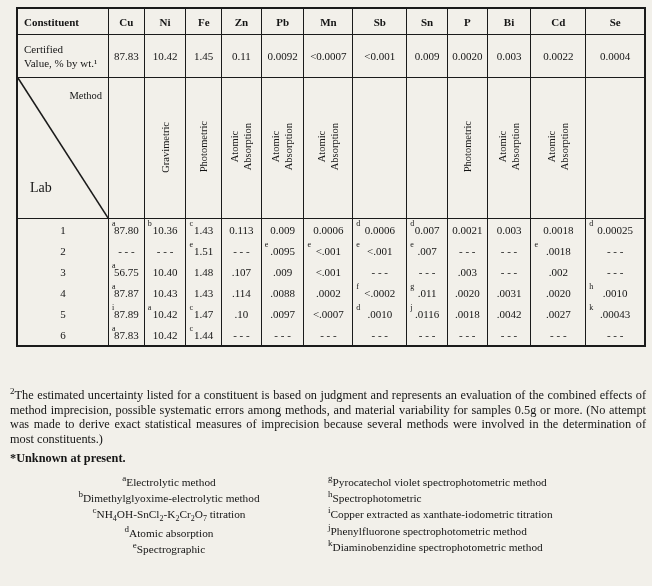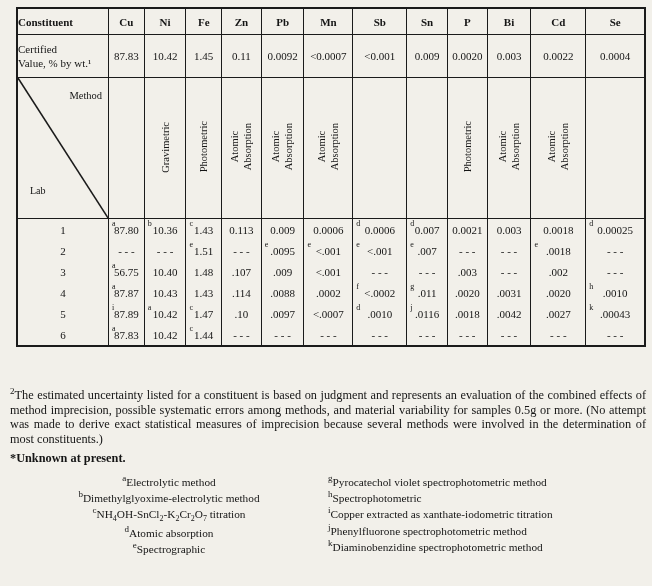--- a/index.html
+++ b/index.html
@@ -1,30 +1,30 @@
 <!DOCTYPE html>
 <html><head>
 <meta charset="utf-8">
 <style>
   html,body{margin:0;padding:0;}
   body{width:652px;height:586px;background:#f2f0ea;font-family:"Liberation Serif","DejaVu Serif",serif;color:#151515;}
   .doc{position:relative;width:652px;height:586px;overflow:hidden;}
   table.tbl{position:absolute;left:16px;top:7px;width:630px;border-collapse:collapse;table-layout:fixed;border:2px solid #1b1b1b;}
   .tbl td{border:1px solid #1b1b1b;text-align:center;vertical-align:middle;font-size:11px;padding:0;position:relative;}
   tr.hdr td{height:25px;font-weight:bold;font-size:11px;}
-  td.lbl{text-align:left;padding-left:0;}
+  td.lbl{text-align:left;padding-left:6px;}
   tr.cert td{height:42px;}
   tr.est td{height:33px;}
   td.lbl .l2{line-height:1.3;font-size:11px;}
   tr.mrow td{height:140px;}
   .vert{writing-mode:vertical-rl;transform:rotate(180deg);white-space:pre-line;font-size:10.5px;line-height:1.25;display:inline-block;}
   td.diag{padding:0;}
   td.diag svg{position:absolute;left:0;top:0;width:100%;height:100%;}
   .mlabel{position:absolute;top:12px;right:6px;font-size:10.5px;}
-  .llabel{position:absolute;bottom:22px;left:12px;font-size:10px;}
+  .llabel{position:absolute;bottom:22px;left:12px;font-size:14px;}
   tr.lr td{height:21px;border-top:none;border-bottom:none;}
   tr.lr.first td{border-top:1px solid #1b1b1b;}
   .cs{position:absolute;top:1px;left:3px;font-size:8px;line-height:1;}
   .cv{font-size:11px;}
   .fns{position:absolute;left:10px;top:386px;width:636px;}
   p.fn{margin:0;font-size:12.3px;line-height:1.18;text-align:justify;}
   .fm{font-size:9px;vertical-align:5px;}
   p.star{margin:5px 0 0 0;font-size:12.3px;font-weight:bold;}
   .key{display:flex;margin-top:7px;}
   .kcol-left{width:318px;text-align:center;}

